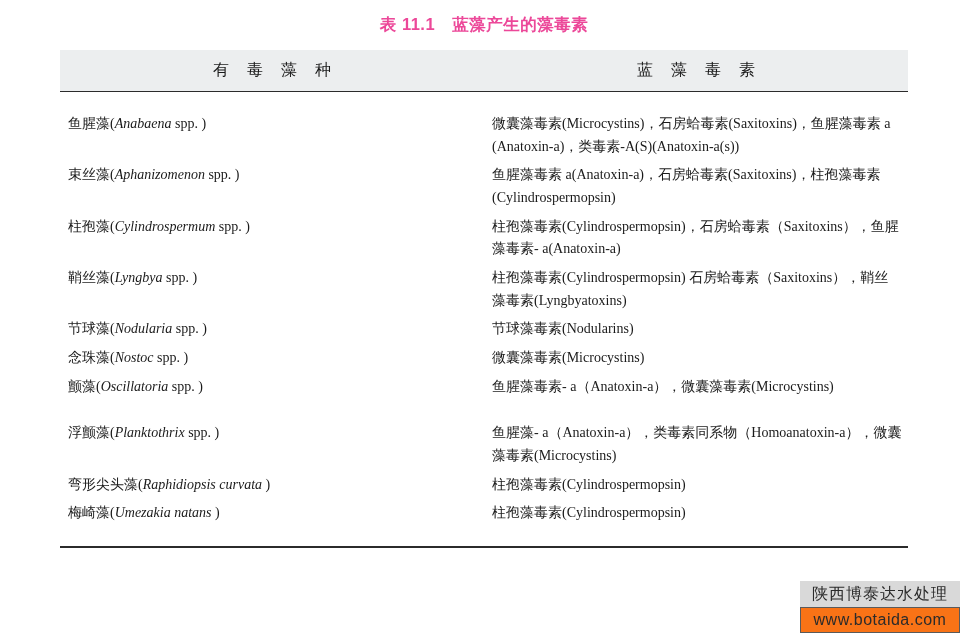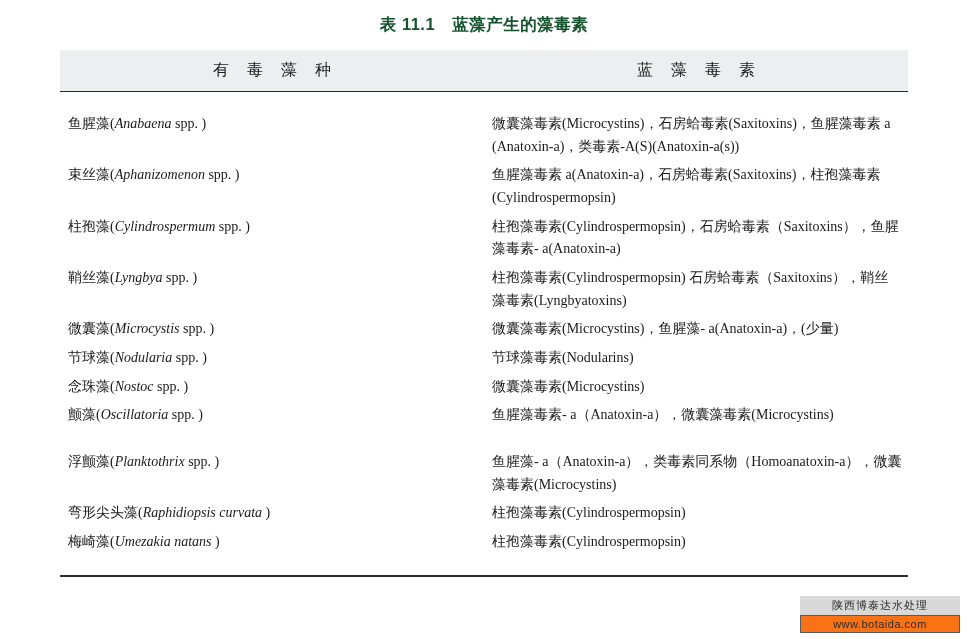--- a/index.html
+++ b/index.html
@@ -23,21 +23,21 @@
     padding: 0 60px;
   }
   .table-title {
     text-align: center;
     font-family: "Liberation Sans", "DejaVu Sans", sans-serif;
     font-weight: bold;
     font-size: 16.5px;
     letter-spacing: 0.5px;
     padding-top: 14px;
     padding-bottom: 14px;
-    color: #14532d;
+    color: #ec4899;
   }
   table.tox {
     width: 100%;
     border-collapse: collapse;
     table-layout: fixed;
   }
   table.tox tr.head-row {
     background: #eceeef;
   }
   .rule-mid td {
@@ -80,21 +80,21 @@
     font-size: 0;
     padding: 0;
   }
   .watermark {
     position: absolute;
     right: 8px;
     bottom: 6px;
     width: 160px;
     text-align: center;
     font-family: "Liberation Sans", "DejaVu Sans", sans-serif;
-    font-size: 11px;
+    font-size: 16px;
     line-height: 1.5;
     color: #2b2b2b;
   }
   .watermark .wm-top {
     background: #d9d9d9;
     padding: 1px 4px;
     letter-spacing: 1px;
   }
   .watermark .wm-bot {
     background: #f97316;
@@ -135,24 +135,20 @@
       <tr>
         <td class="cell cell-species"><span>柱孢藻(</span><span class="it">Cylindrospermum</span><span> spp. )</span></td>
         <td class="cell cell-toxin">柱孢藻毒素(Cylindrospermopsin)，石房蛤毒素（Saxitoxins），鱼腥藻毒素- a(Anatoxin-a)</td>
       </tr>
 
       <tr>
         <td class="cell cell-species"><span>鞘丝藻(</span><span class="it">Lyngbya</span><span> spp. )</span></td>
         <td class="cell cell-toxin">柱孢藻毒素(Cylindrospermopsin) 石房蛤毒素（Saxitoxins），鞘丝藻毒素(Lyngbyatoxins)</td>
       </tr>
 
-      <tr>
-        <td class="cell cell-species"><span>微囊藻(</span><span class="it">Microcystis</span><span> spp. )</span></td>
-        <td class="cell cell-toxin">微囊藻毒素(Microcystins)，鱼腥藻- a(Anatoxin-a)，(少量)</td>
-      </tr>
 
       <tr>
         <td class="cell cell-species"><span>节球藻(</span><span class="it">Nodularia</span><span> spp. )</span></td>
         <td class="cell cell-toxin">节球藻毒素(Nodularins)</td>
       </tr>
 
       <tr>
         <td class="cell cell-species"><span>念珠藻(</span><span class="it">Nostoc</span><span> spp. )</span></td>
         <td class="cell cell-toxin">微囊藻毒素(Microcystins)</td>
       </tr>

